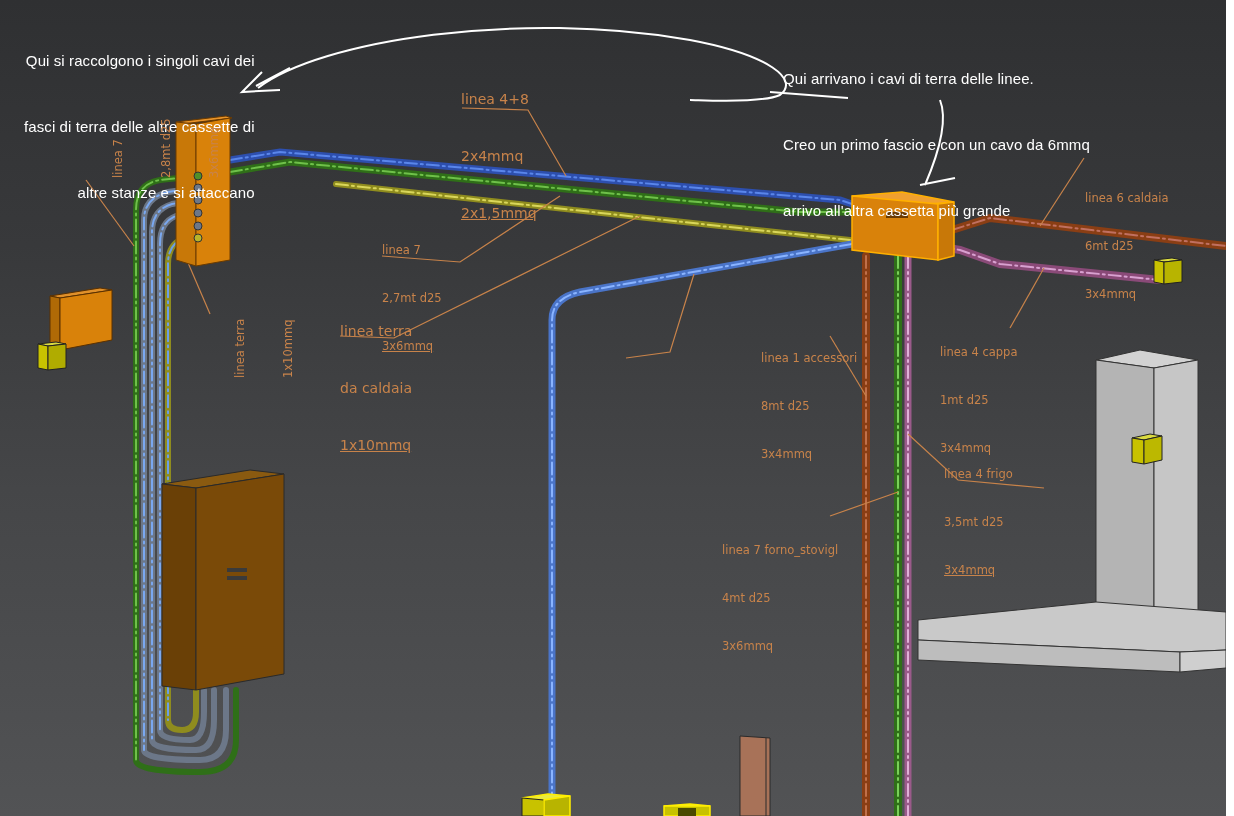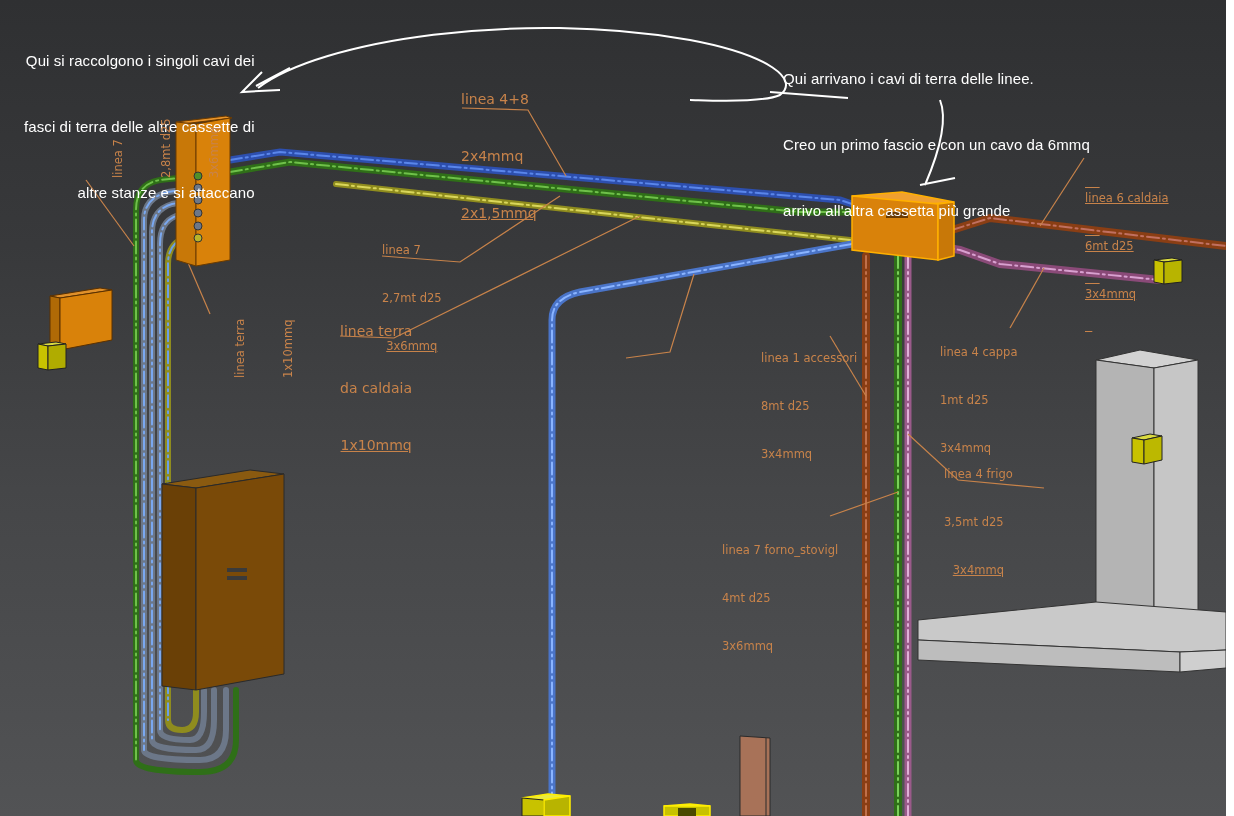--- a/index.html
+++ b/index.html
@@ -12,21 +12,21 @@
   .note {
     position:absolute; color:#ffffff; font-family:"Liberation Sans", sans-serif;
     font-size:15px; line-height:22px; white-space:pre; letter-spacing:0.1px;
   }
   .lbl {
     position:absolute; color:#c8834a; font-family:"DejaVu Sans", sans-serif;
     font-size:11.5px; line-height:16px; white-space:pre;
   }
   .lbl.big { font-size:14px; line-height:19px; }
   .lbl span { display:block; }
-  .lbl .u { text-decoration:underline;text-align:center; }
+  .lbl .u { text-decoration:underline; }
   .vlbl { transform-origin:left top; transform:rotate(-90deg); }
   #right-strip { position:absolute; left:1226px; top:0; width:8px; height:816px; background:#ffffff; }
 </style>
 </head>
 <body>
 
 <div id="viewport">
   <svg width="1226" height="816" viewBox="0 0 1226 816">
     <defs>
       <pattern id="dash" width="10" height="2" patternUnits="userSpaceOnUse"></pattern>
@@ -197,21 +197,21 @@
   <div class="lbl big" style="left:340px;top:284px;">
     <span>linea terra</span>
     <span>da caldaia</span>
     <span class="u">1x10mmq</span>
   </div>
   <div class="lbl" style="left:761px;top:318px;">
     <span>linea 1 accessori</span>
     <span>8mt d25</span>
     <span>3x4mmq</span>
   </div>
-  <div class="lbl" style="left:1085px;top:158px;text-decoration:underline;">
+  <div class="lbl" style="left:1085px;top:158px;">
     <span>linea 6 caldaia</span>
     <span>6mt d25</span>
     <span>3x4mmq</span>
   </div>
   <div class="lbl" style="left:940px;top:312px;">
     <span>linea 4 cappa</span>
     <span>1mt d25</span>
     <span>3x4mmq</span>
   </div>
   <div class="lbl" style="left:944px;top:434px;">

